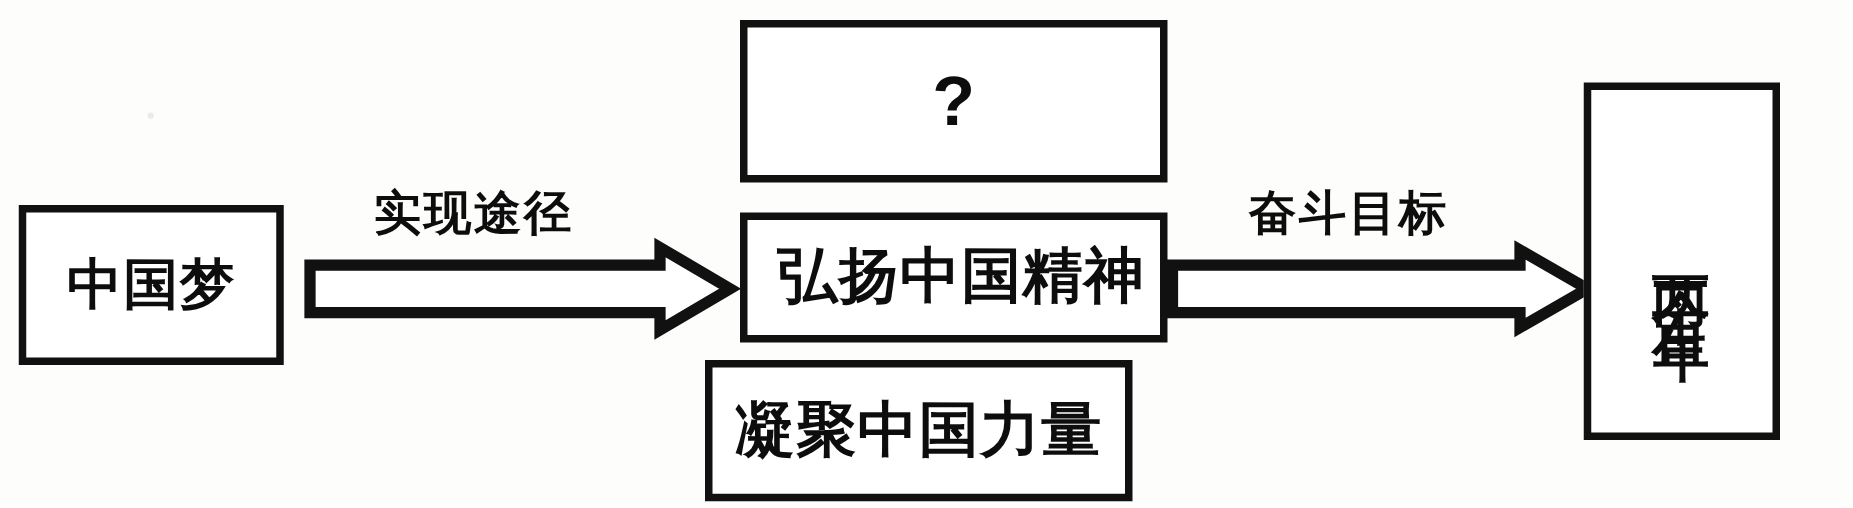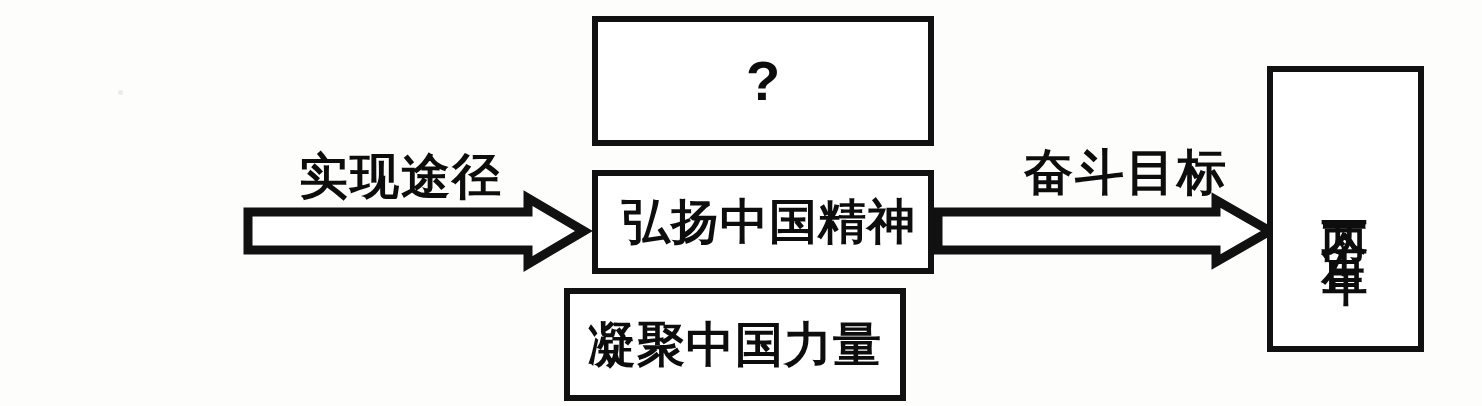--- a/index.html
+++ b/index.html
@@ -99,53 +99,55 @@
   #arrow-target {
     left: 936px;
     top: 198px;
   }
 
   
   .arrow-label {
     position: absolute;
     color: #0d0d0d;
     font-weight: bold;
-    font-size: 49px;
+    font-size: 38px;
     letter-spacing: 2px;
     line-height: 1;
     white-space: nowrap;
   }
   #label-path {
     left: 299px;
     top: 152px;
   }
   #label-target {
-    left: 1024px;
+    left: 999px;
     top: 152px;
-    font-family: Liberation Mono, monospace;
   }
 
   
   .speck {
     position: absolute;
     left: 118px;
     top: 90px;
     width: 5px;
     height: 5px;
     background: #eceaea;
     border-radius: 50%;
   }
 </style>
 </head>
 <body>
 
 <div id="canvas">
 
   <div class="speck"></div>
 
+  <div class="node" id="node-dream">
+    <span>中国梦</span>
+  </div>
 
   <div class="arrow" id="arrow-path">
     <svg width="340" height="70" viewBox="0 0 340 70">
       <polygon points="2,16 282,16 282,2 338,35 282,68 282,54 2,54" fill="#ffffff" stroke="#111111" stroke-width="9" stroke-linejoin="miter"></polygon>
     </svg>
   </div>
   <div class="arrow-label" id="label-path">实现途径</div>
 
   <div class="node" id="node-question">
     <span>?</span>

